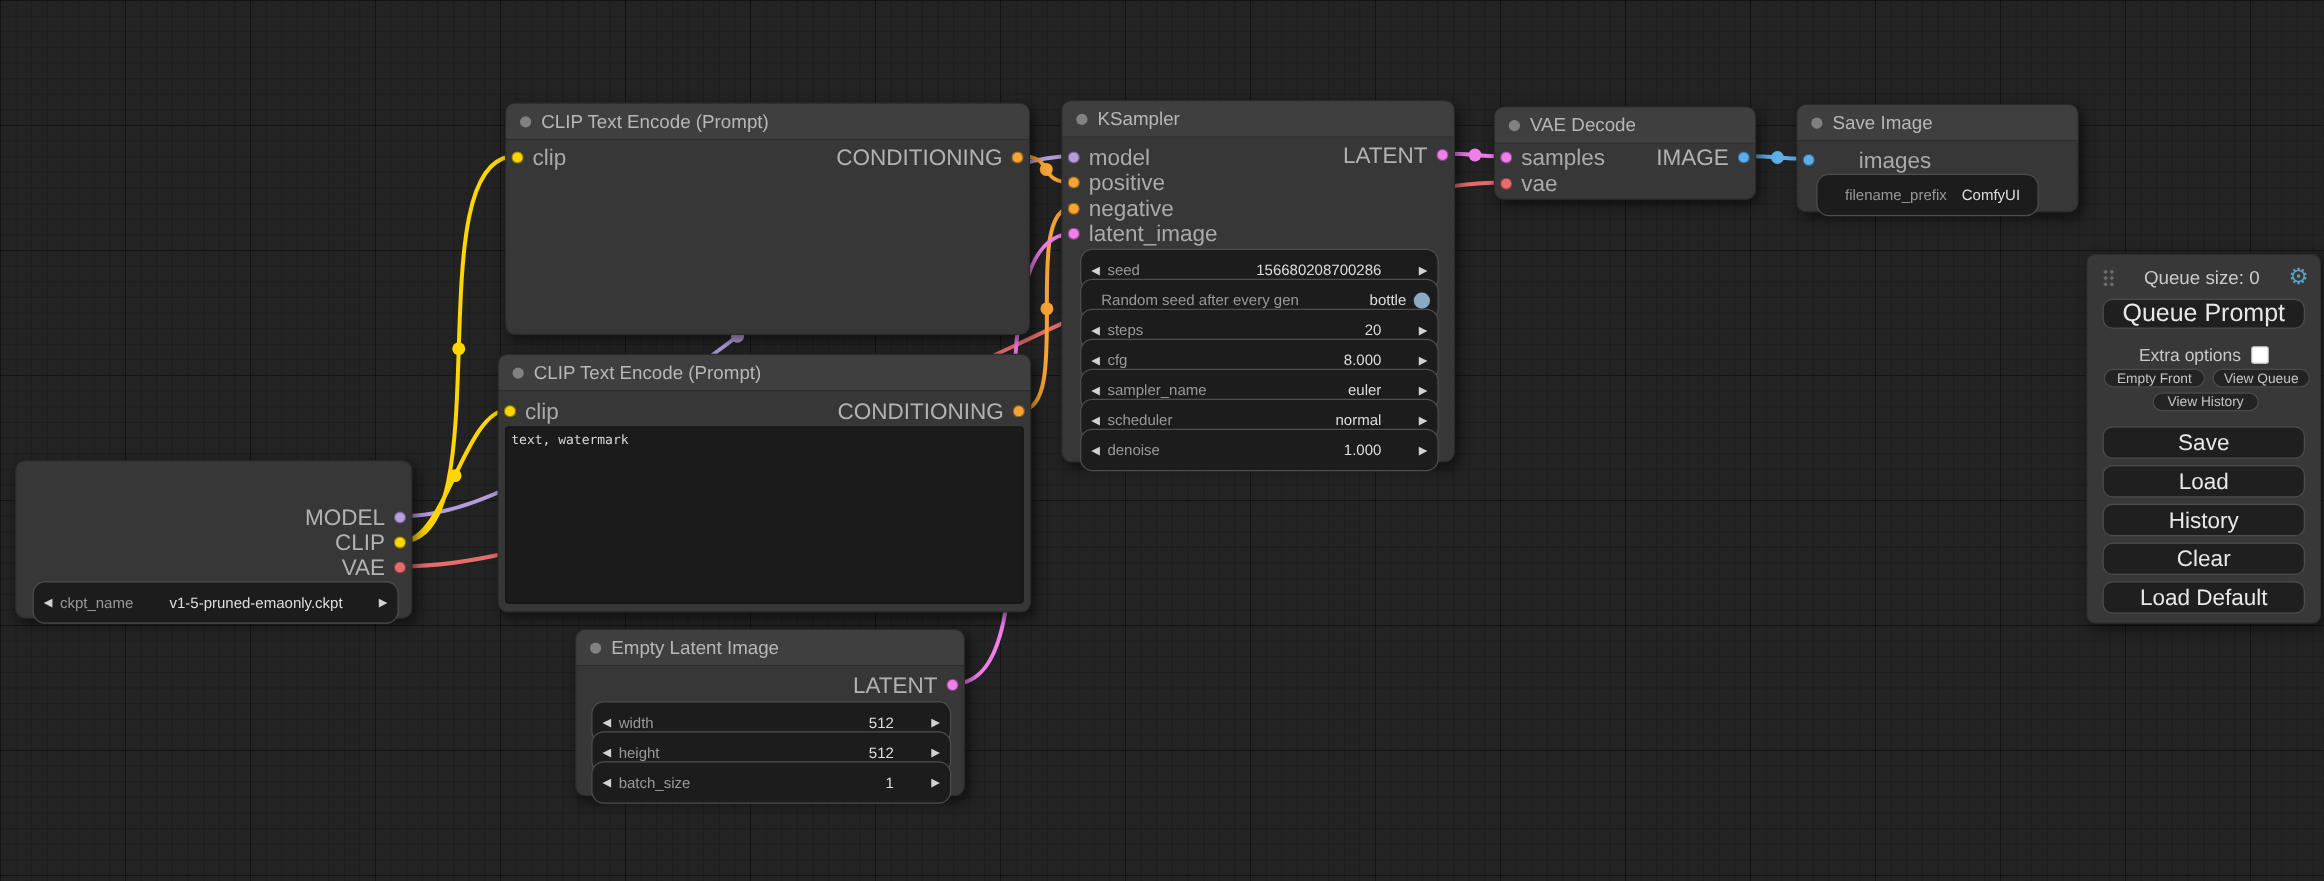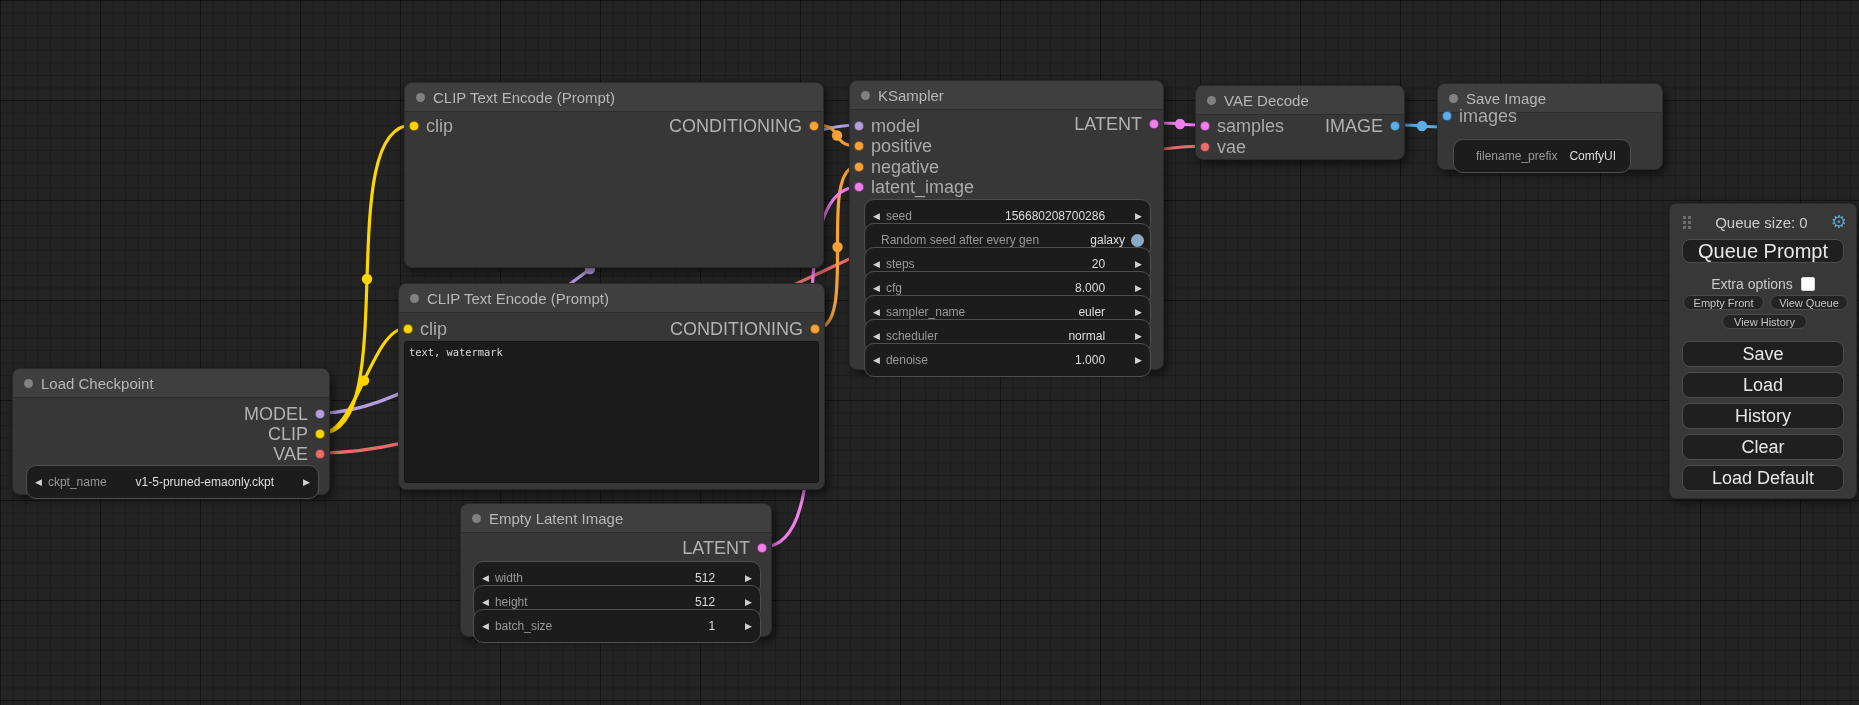--- a/index.html
+++ b/index.html
@@ -112,24 +112,20 @@
     <div class="qp-small" style="left:13px;top:91px;width:81px;height:15px;">Empty Front</div>
     <div class="qp-small" style="left:100px;top:91px;width:78px;height:15px;">View Queue</div>
     <div class="qp-small" style="left:52px;top:110px;width:85px;height:15px;">View History</div>
     <button class="qp-btn" style="top:137px;height:26px;font-size:18px;">Save</button>
     <button class="qp-btn" style="top:168px;height:26px;font-size:18px;">Load</button>
     <button class="qp-btn" style="top:199px;height:26px;font-size:18px;">History</button>
     <button class="qp-btn" style="top:230px;height:26px;font-size:18px;">Clear</button>
     <button class="qp-btn" style="top:261px;height:26px;font-size:18px;">Load Default</button>
   </div>
 <div class="node" style="left: 12px; top: 368px; width: 318px; height: 127px;">
-      <div class="node-title">
-        <span class="title-dot"></span>
-        <span class="title-label">Load Checkpoint</span>
-      </div>
       <div class="slot out" style="top: 37px;">
         <span>MODEL</span>
         <span class="dot" style="background: rgb(179, 157, 219);"></span>
       </div>
       <div class="slot out" style="top: 57px;">
         <span>CLIP</span>
         <span class="dot" style="background: rgb(253, 214, 0);"></span>
       </div>
       <div class="slot out" style="top: 77px;">
         <span>VAE</span>
@@ -202,21 +198,21 @@
         <span class="arrow">◀</span>
         <span class="wlabel">seed</span>
         <span class="spacer"></span>
         <span class="wvalue">156680208700286</span>
         <span class="spacer" style="max-width: 18px;"></span>
         <span class="arrow">▶</span>
       </div>
       <div class="widget" style="left: 14px; top: 142px; width: 287px;">
         <span class="wlabel" style="margin-left: 8px;">Random seed after every gen</span>
         <span class="spacer"></span>
-        <span class="wvalue">galaxy</span>
+        <span class="wvalue">bottle</span>
         <span class="tdot" style="background: rgb(140, 169, 196);"></span>
       </div>
       <div class="widget" style="left: 14px; top: 166px; width: 287px;">
         <span class="arrow">◀</span>
         <span class="wlabel">steps</span>
         <span class="spacer"></span>
         <span class="wvalue">20</span>
         <span class="spacer" style="max-width: 18px;"></span>
         <span class="arrow">▶</span>
       </div>
@@ -269,21 +265,21 @@
       <div class="slot out" style="top: 32px;">
         <span>IMAGE</span>
         <span class="dot" style="background: rgb(93, 174, 232);"></span>
       </div>
     </div>
     <div class="node" style="left: 1437px; top: 83px; width: 226px; height: 87px;">
       <div class="node-title">
         <span class="title-dot"></span>
         <span class="title-label">Save Image</span>
       </div>
-      <div class="slot in" style="top: 24px;">
+      <div class="slot in" style="top: 36px; gap: 28px;">
         <span class="dot" style="background: rgb(93, 174, 232);"></span>
         <span>images</span>
       </div>
       <div class="widget" style="left: 15px; top: 55px; width: 178px;">
         <span class="wlabel" style="margin-left: 14px;">filename_prefix</span>
         <span class="spacer"></span>
         <span class="wvalue" style="margin-right: 14px;">ComfyUI</span>
       </div>
     </div>
     <div class="node" style="left: 460px; top: 503px; width: 312px; height: 134px;">

